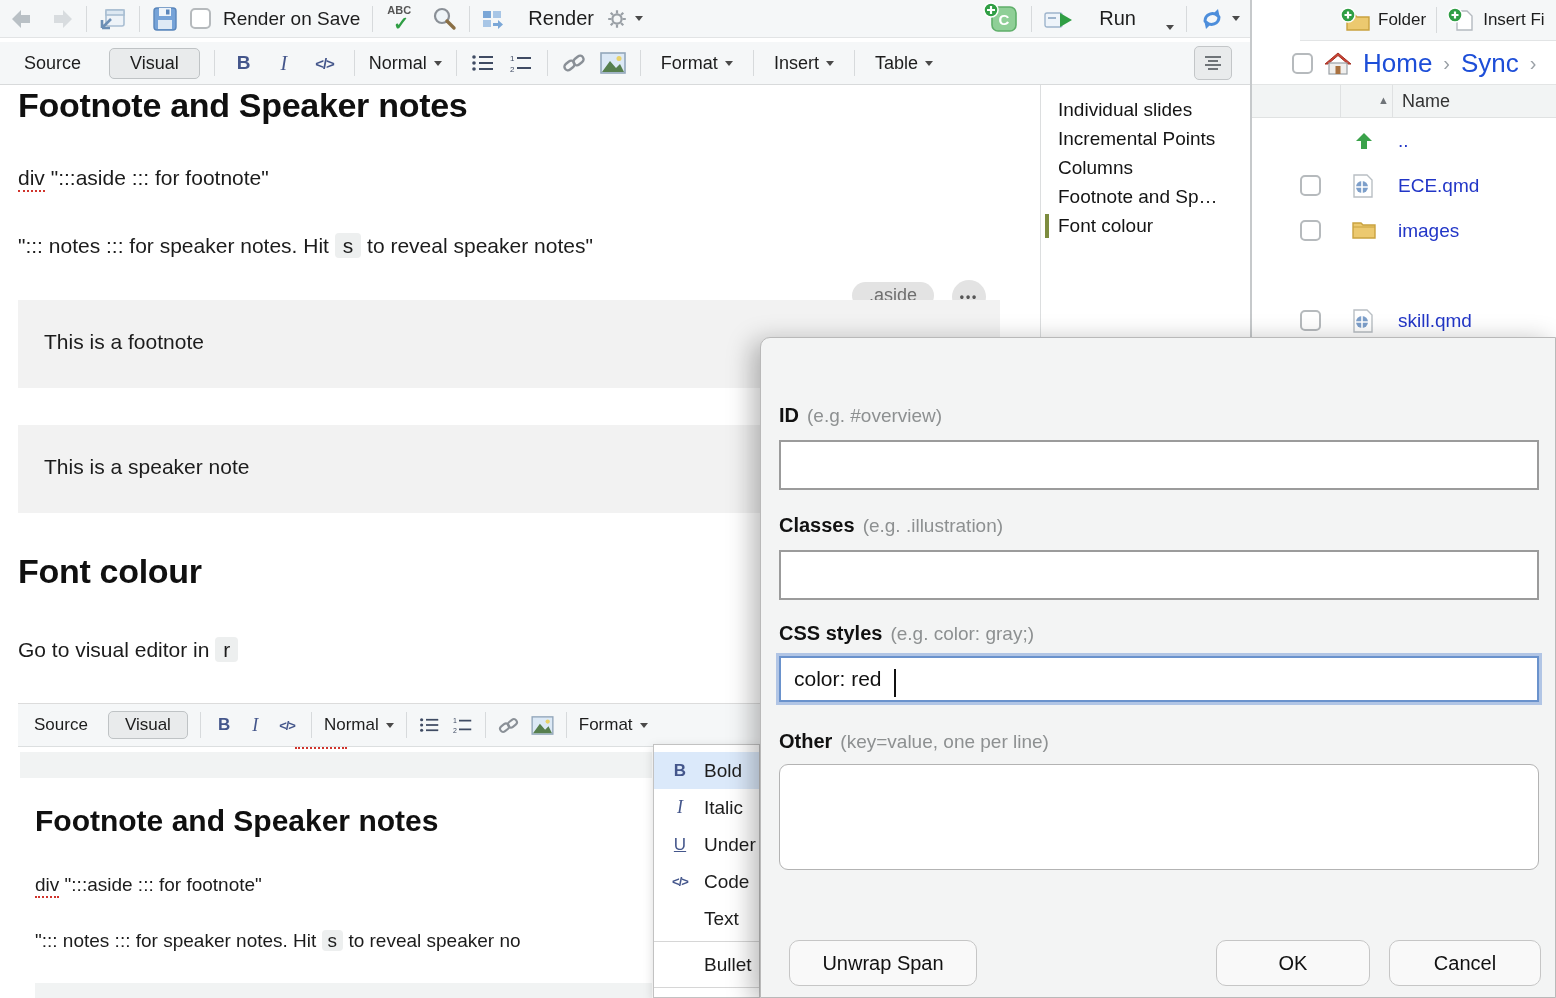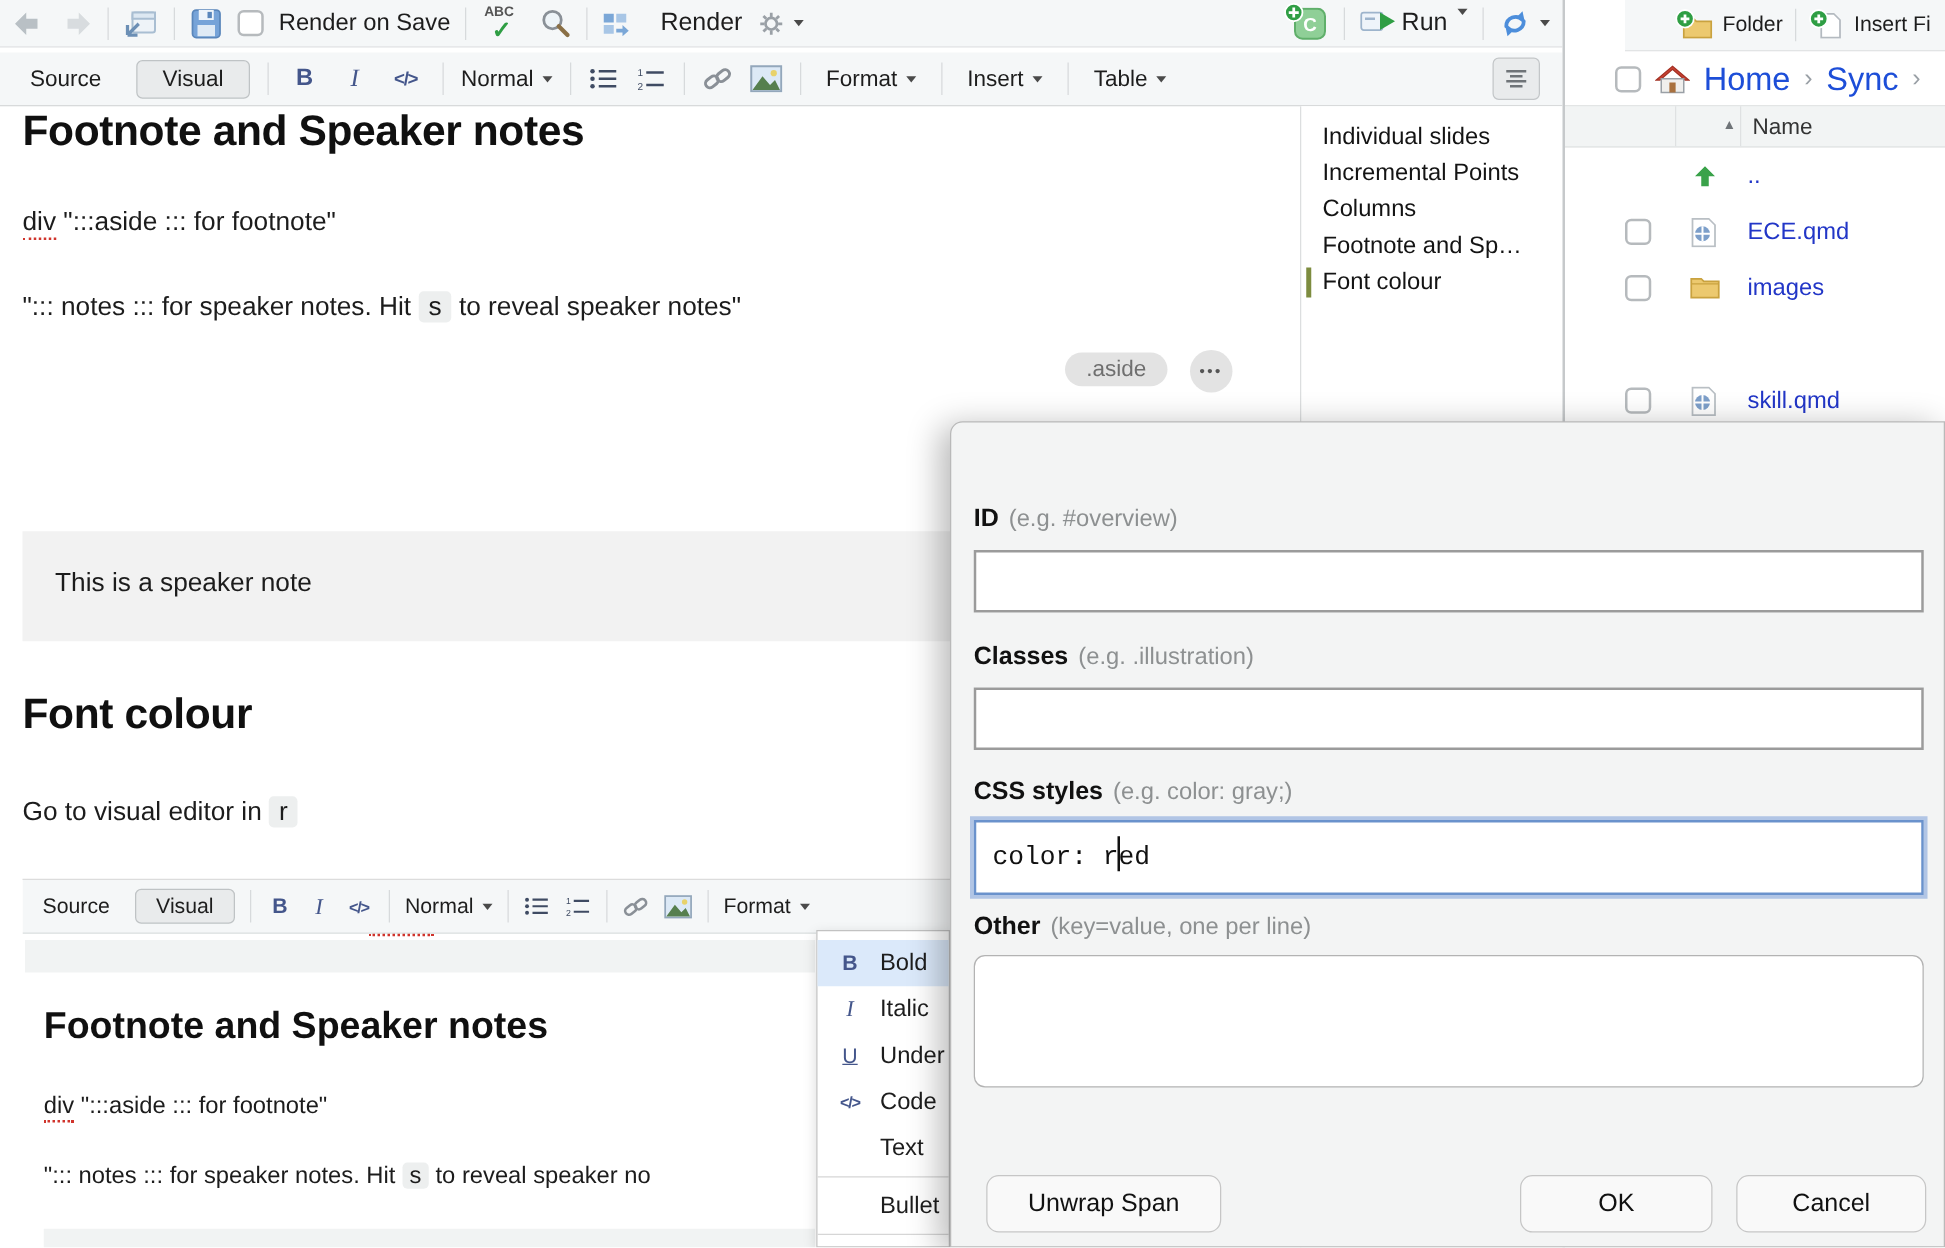--- a/index.html
+++ b/index.html
@@ -167,21 +167,21 @@
           <svg width="26" height="26" viewBox="0 0 26 26" style="position:absolute;left:8px;top:2px;">
               <rect x="1" y="1" width="24" height="24" rx="6" fill="#8fcf97" stroke="#5faf6a" stroke-width="1.6"></rect>
               <text x="13" y="19" text-anchor="middle" font-size="15" font-weight="bold" fill="#ffffff" font-family="Liberation Sans,sans-serif">C</text>
             </svg>
           <svg width="16" height="16" viewBox="0 0 16 16" style="position:absolute;left:0;top:-2px;">
               <circle cx="8" cy="8" r="7" fill="#2f9e44" stroke="#fff" stroke-width="1.5"></circle>
               <path d="M8 4v8M4 8h8" stroke="#fff" stroke-width="2.2"></path>
             </svg>
         </span>
         <span class="sep"></span>
-        <span style="display:flex;align-items:flex-start;gap:1px;">
+        <span style="display:flex;align-items:flex-end;gap:23px;">
           <svg width="32" height="20" viewBox="0 0 32 20">
               <rect x="1" y="3" width="17" height="14" rx="2" fill="#eef4fa" stroke="#9db4cc" stroke-width="1.4"></rect>
               <line x1="4" y1="8" x2="12" y2="8" stroke="#9db4cc" stroke-width="2"></line>
               <path d="M16 3 l12 7 -12 7 z" fill="#2f9e44"></path>
             </svg>
           <span class="tb-label" style="font-size:20px">Run</span>
           <span class="caret"></span>
         </span>
         <span class="sep"></span>
         <span style="display:flex;align-items:center;">
@@ -282,20 +282,23 @@
 
     <div class="doc-h1" style="top:86px;">Footnote and Speaker notes</div>
 
     <div class="doc-p" style="top:166px;"><span class="squiggle">div</span><span> ":::aside ::: for footnote"</span></div>
 
     <div class="doc-p" style="top:234px;"><span>"::: notes ::: for speaker notes. Hit </span><span class="chip">s</span><span> to reveal speaker notes"</span></div>
 
     <span class="pill" style="left:852px;top:282px;">.aside</span>
     <span class="dots-btn" style="left:952px;top:280px;">•••</span>
 
+    <div class="gray-block" style="top:300px;">
+      <span class="bl-text">This is a footnote</span>
+    </div>
     <div class="gray-block" style="top:425px;">
       <span class="bl-text">This is a speaker note</span>
     </div>
 
     <div class="doc-h1" style="top:552px;">Font colour</div>
 
     <div class="doc-p" style="top:638px;"><span>Go to visual editor in </span><span class="chip">r</span></div>
 
     <div class="shot">
       <div class="shot-tb">
@@ -500,21 +503,21 @@
 
   <div class="dialog">
 
     <div class="fl" style="top:66px;"><b>ID</b><span class="hint">(e.g. #overview)</span></div>
     <input class="ti" style="top: 102px;" value="">
 
     <div class="fl" style="top:176px;"><b>Classes</b><span class="hint">(e.g. .illustration)</span></div>
     <input class="ti" style="top: 212px;" value="">
 
     <div class="fl" style="top:284px;"><b>CSS styles</b><span class="hint">(e.g. color: gray;)</span></div>
-    <input class="ti focused" style="top: 318px; height: 60px; font-family: Liberation Mono, monospace;" value="color: red">
+    <input class="ti focused" style="top: 318px; height: 46px;" value="color: red">
     <span class="text-caret" style="left:133px;top:331px;"></span>
 
     <div class="fl" style="top:392px;"><b>Other</b><span class="hint">(key=value, one per line)</span></div>
     <textarea class="ta" style="top: 426px;"></textarea>
 
     <button class="dbtn" style="left:28px;top:602px;width:188px;">Unwrap Span</button>
     <button class="dbtn" style="left:455px;top:602px;width:154px;">OK</button>
     <button class="dbtn" style="left:628px;top:602px;width:152px;">Cancel</button>
   </div>
 

